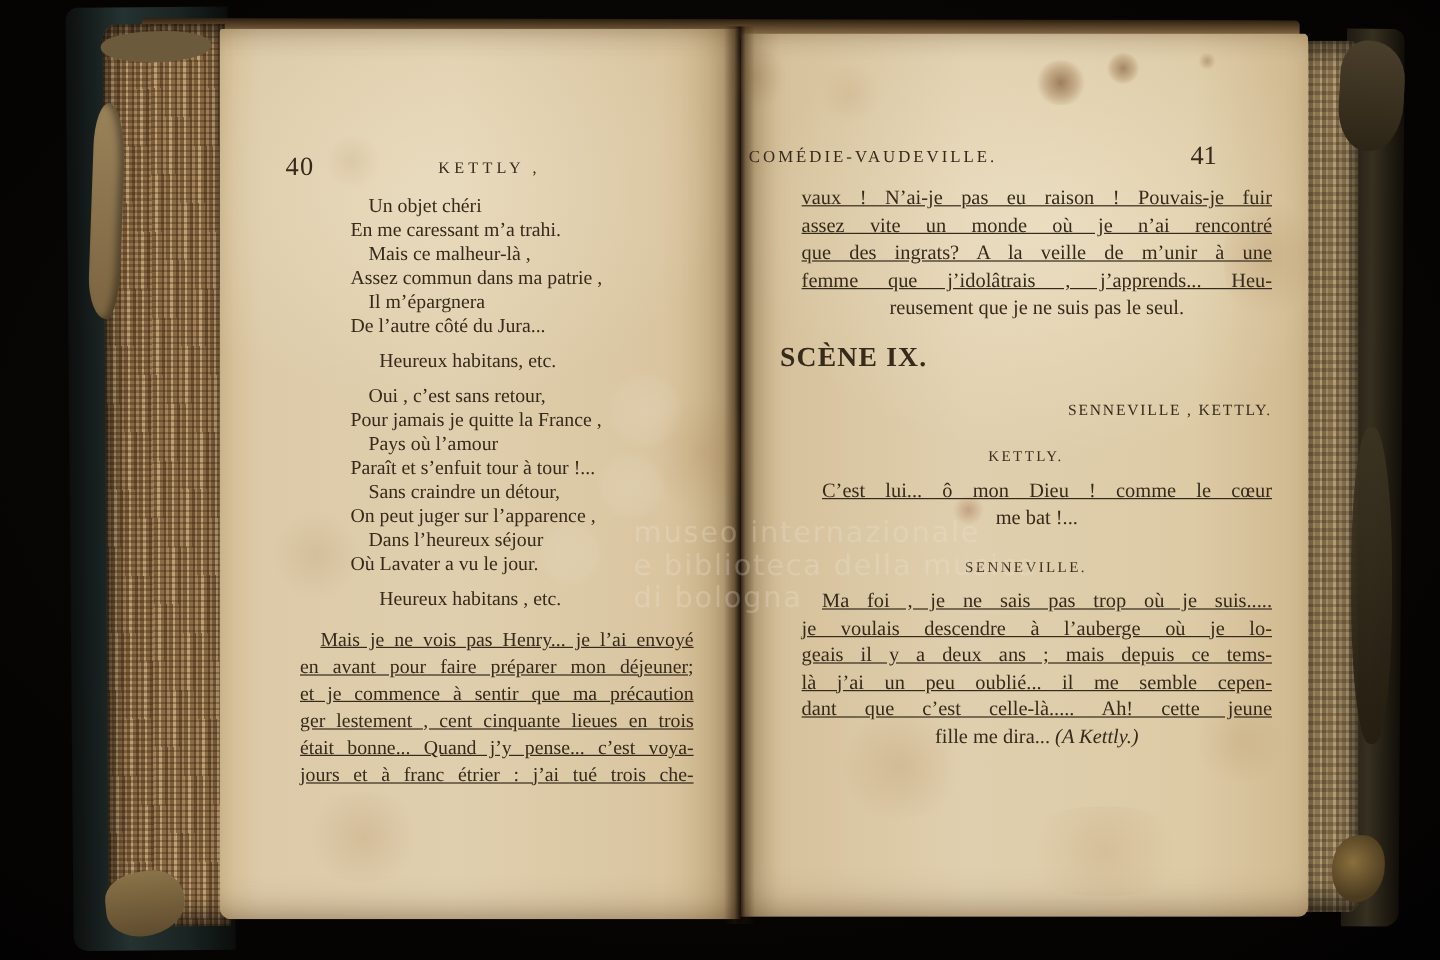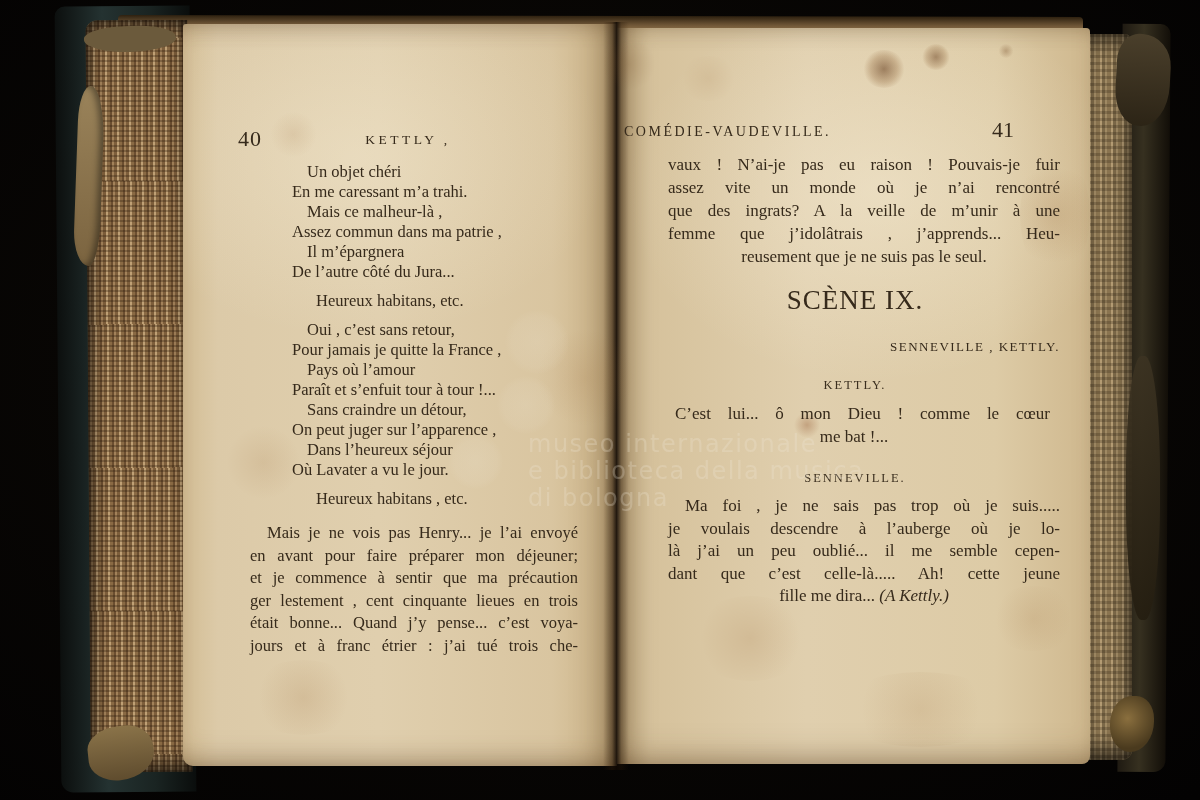--- a/index.html
+++ b/index.html
@@ -81,33 +81,33 @@
   .lp-text{left:250px;top:132px;width:328px;font-size:16.5px;}
   .lp-header{position:relative;height:24px;margin-bottom:6px;}
   .lp-no{position:absolute;left:-12px;top:-6px;font-size:22px;letter-spacing:1px;}
   .lp-title{text-align:center;font-size:13.5px;letter-spacing:3.5px;transform:translateX(-6px);}
   .poem{line-height:20px;}
   .poem div{white-space:nowrap;}
   .pa{margin-left:42px;}
   .pb{margin-left:57px;}
   .pr{margin-left:66px;margin-top:9px;margin-bottom:9px;}
   .prose{margin-top:13px;line-height:22.5px;}
-  .jline{text-align:justify;text-align-last:justify;}
+  .jline{text-align:justify;text-align-last:justify;text-decoration:underline;}
   .lline{text-align:center;}
   .ind{text-indent:17px;}
 
   .rp-text{left:650px;top:124px;width:410px;font-size:17px;}
   .rp-header{position:relative;height:28px;}
   .rp-title{text-align:left;font-size:14px;letter-spacing:2.5px;transform:translateX(-26px);font-family:Liberation Serif, serif;}
   .rp-no{position:absolute;right:46px;top:-7px;font-size:22px;}
   .rp-prose{margin-left:18px;width:392px;line-height:23px;margin-top:1px;}
-  .scene-h{text-align:center;font-size:27px;letter-spacing:1px;margin-top:17px;font-weight:normal;}
+  .scene-h{text-align:left;font-size:23px;letter-spacing:1px;margin-top:17px;font-weight:bold;}
   .scene-chars{text-align:right;font-size:13px;letter-spacing:1.5px;margin-top:23px;}
   .speaker{text-align:center;font-size:12.5px;letter-spacing:2px;margin-top:23px;margin-bottom:9px;color:#3b2f1f;}
-  .dlg{margin-left:8px;width:392px;line-height:23px;}
+  .dlg{margin-left:18px;width:392px;line-height:23px;}
   .dlg2{margin-left:18px;width:392px;line-height:22.5px;}
   .ital{font-style:italic;}
 
   
   .wm{position:absolute;z-index:9;pointer-events:none;}
   .wm-text{left:528px;top:431px;font-family:"DejaVu Sans","Liberation Sans",sans-serif;
     font-size:24px;line-height:27px;letter-spacing:1.5px;color:rgba(238,231,216,0.26);filter:blur(0.3px);}
   .wm-c{position:absolute;border-radius:50%;background:radial-gradient(circle, rgba(240,234,220,0.17) 0%, rgba(240,234,220,0.09) 55%, transparent 72%);}
   #wc1{left:505px;top:310px;width:64px;height:64px;}
   #wc2{left:497px;top:376px;width:58px;height:58px;}
@@ -199,20 +199,21 @@
     <div class="scene-chars">SENNEVILLE , KETTLY.</div>
     <div class="speaker">KETTLY.</div>
     <div class="dlg">
       <div class="jline ind">C’est lui... ô mon Dieu ! comme le cœur</div>
       <div class="lline">me bat !...</div>
     </div>
     <div class="speaker">SENNEVILLE.</div>
     <div class="dlg2">
       <div class="jline ind">Ma foi , je ne sais pas trop où je suis.....</div>
       <div class="jline">je voulais descendre à l’auberge où je lo-</div>
+      <div class="jline">geais il y a deux ans ; mais depuis ce tems-</div>
       <div class="jline">là j’ai un peu oublié... il me semble cepen-</div>
       <div class="jline">dant que c’est celle-là..... Ah! cette jeune</div>
       <div class="lline"><span>fille me dira... </span><span class="ital">(A Kettly.)</span></div>
     </div>
   </div>
 
   <div class="wm wm-c" id="wc1"></div>
   <div class="wm wm-c" id="wc2"></div>
   <div class="wm wm-c" id="wc3"></div>
   <div class="wm wm-text">

